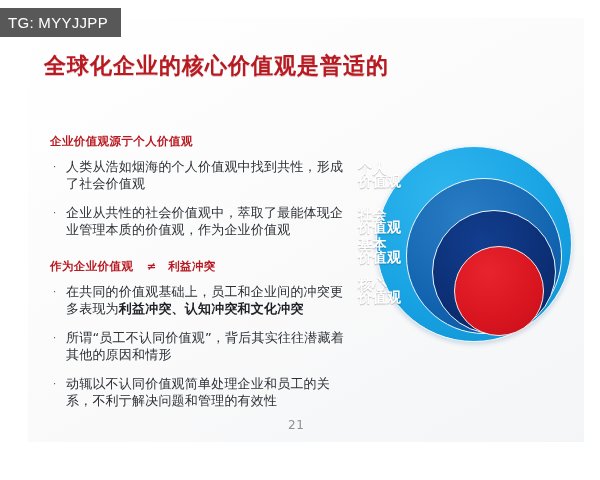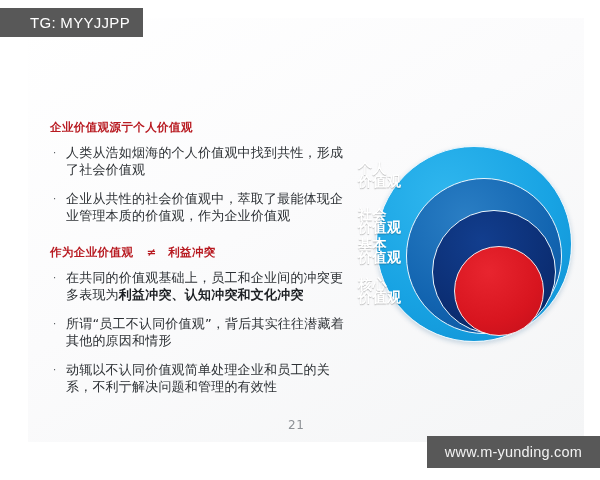--- a/index.html
+++ b/index.html
@@ -25,21 +25,21 @@
     height: 424px;
     background: linear-gradient(150deg, #ffffff 0%, #fbfbfc 45%, #f4f5f6 100%);
   }
 
   
   .tg-tag {
     position: absolute;
     left: 0px;
     top: 8px;
     height: 29px;
-    padding: 0 13px 0 30px;
+    padding: 0 13px 0 8px;
     display: flex;
     align-items: center;
     background: #585858;
     color: #ffffff;
     font-size: 15px;
     letter-spacing: 0.3px;
     font-family: "Liberation Sans", sans-serif;
     z-index: 40;
   }
 
@@ -78,21 +78,21 @@
     position: absolute;
     left: 22px;
     top: 100px;
     width: 300px;
   }
   .section-head {
     font-size: 11.5px;
     font-weight: bold;
     color: #B81A21;
     letter-spacing: 0.4px;
-    margin: 2px 0 9px 0;
+    margin: 16px 0 9px 0;
     white-space: nowrap;
   }
   .section-head .neq {
     display: inline-block;
     margin: 0 7px 0 9px;
     font-weight: bold;
   }
   .section-head-2 {
     margin-top: 21px;
   }
@@ -188,20 +188,21 @@
     letter-spacing: 0.5px;
   }
 </style>
 </head>
 <body>
 
 <div id="screenshot">
 
   <div class="slide">
 
+    <div class="slide-title">全球化企业的核心价值观是普适的</div>
 
     <div class="content-col">
 
       <div class="section-head">企业价值观源亍个人价值观</div>
 
       <div class="bullet-row">
         <span class="bullet-dot">·</span>
         <span class="bullet-text">人类从浩如烟海的个人价值观中找到共性，形成了社会价值观</span>
       </div>
 
@@ -256,15 +257,14 @@
         <div>价值观</div>
       </div>
     </div>
 
     <div class="page-num">21</div>
 
   </div>
 
   <div class="tg-tag">TG: MYYJJPP</div>
 
-  <div class="watermark">www.m-yunding.com</div>
 
 </div>
 
 </body></html>

